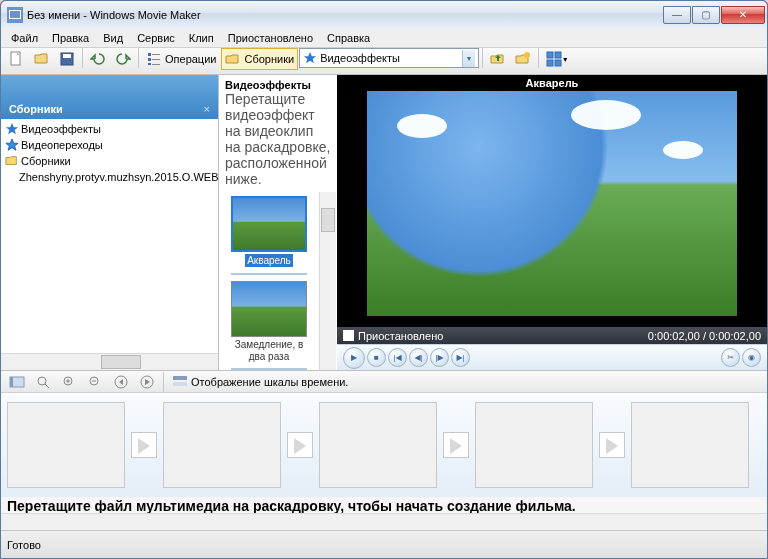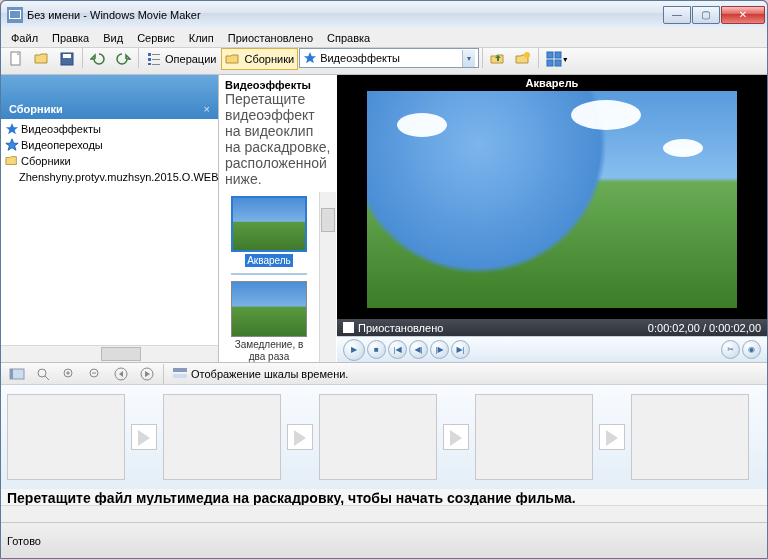--- a/index.html
+++ b/index.html
@@ -57,21 +57,21 @@
 .pbtn { width: 19px; height: 19px; border-radius: 50%; border: 1px solid #9ab2c9; background: radial-gradient(circle at 35% 30%, #fff, #dbe8f4 60%, #c2d5e7); display: flex; align-items: center; justify-content: center; font-size: 8px; color: #3b6aa0; cursor: default; }
 .pbtn.big { width: 22px; height: 22px; }
 .trspacer { flex: 1; }
 .bottom { height: 160px; background: #fff; display: flex; flex-direction: column; border-top: 1px solid #c0c0c0; }
 .btoolbar { height: 22px; background: linear-gradient(#fafafa,#e8e8e8); border-bottom: 1px solid #d0d0d0; display: flex; align-items: center; padding: 0 4px; gap: 2px; }
 .storyboard { flex: 1; background: linear-gradient(#f8fbff,#e4eef7); position: relative; display: flex; align-items: center; padding: 6px; gap: 6px; overflow: hidden; }
 .clip { width: 118px; height: 86px; background: #f0f0f0; border: 1px solid #c8c8c8; position: relative; }
 .trans { width: 26px; height: 26px; background: #fff; border: 1px solid #c8c8c8; position: relative; }
 .trans::after { content: ""; position: absolute; left: 6px; top: 5px; width: 0; height: 0; border-left: 12px solid #d8d8d8; border-top: 8px solid transparent; border-bottom: 8px solid transparent; }
 .hint { height: 16px; padding: 1px 6px; font-weight: bold; font-size: 14px; background: #f6f6f6; }
-.statusbar2 { height: 36px; background: linear-gradient(#f0f0f0,#e0e0e0); border-top: 1px solid #c8c8c8; display: flex; align-items: center; padding: 0 6px; font-size: 11px; }
+.statusbar2 { height: 28px; background: linear-gradient(#f0f0f0,#e0e0e0); border-top: 1px solid #c8c8c8; display: flex; align-items: center; padding: 0 6px; font-size: 11px; }
 .star { fill: #2a7ad6; }
 .ficon { width: 14px; height: 14px; }
 </style>
 </head>
 <body>
 
 <div class="window">
 
   <div class="titlebar">
     <svg class="icon" viewBox="0 0 16 16">

